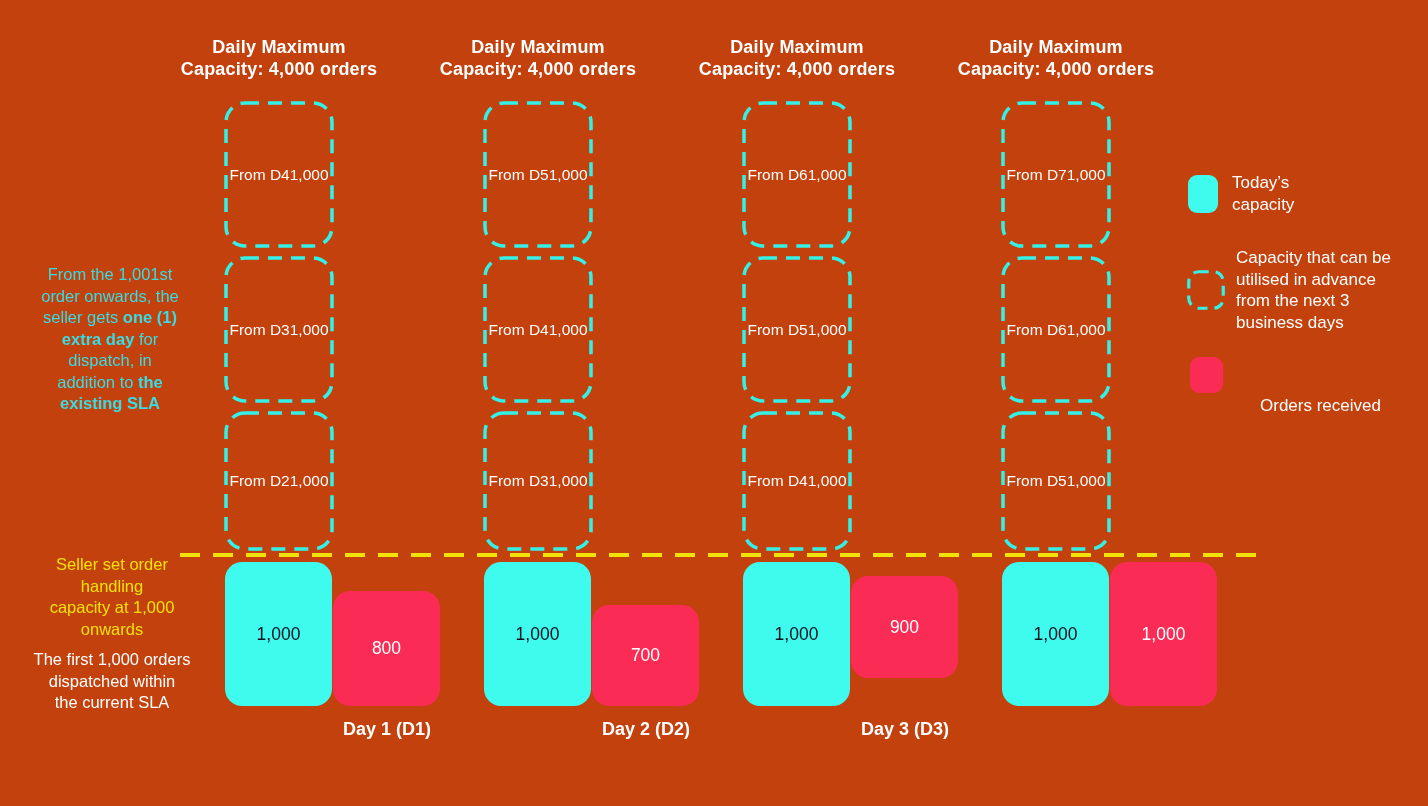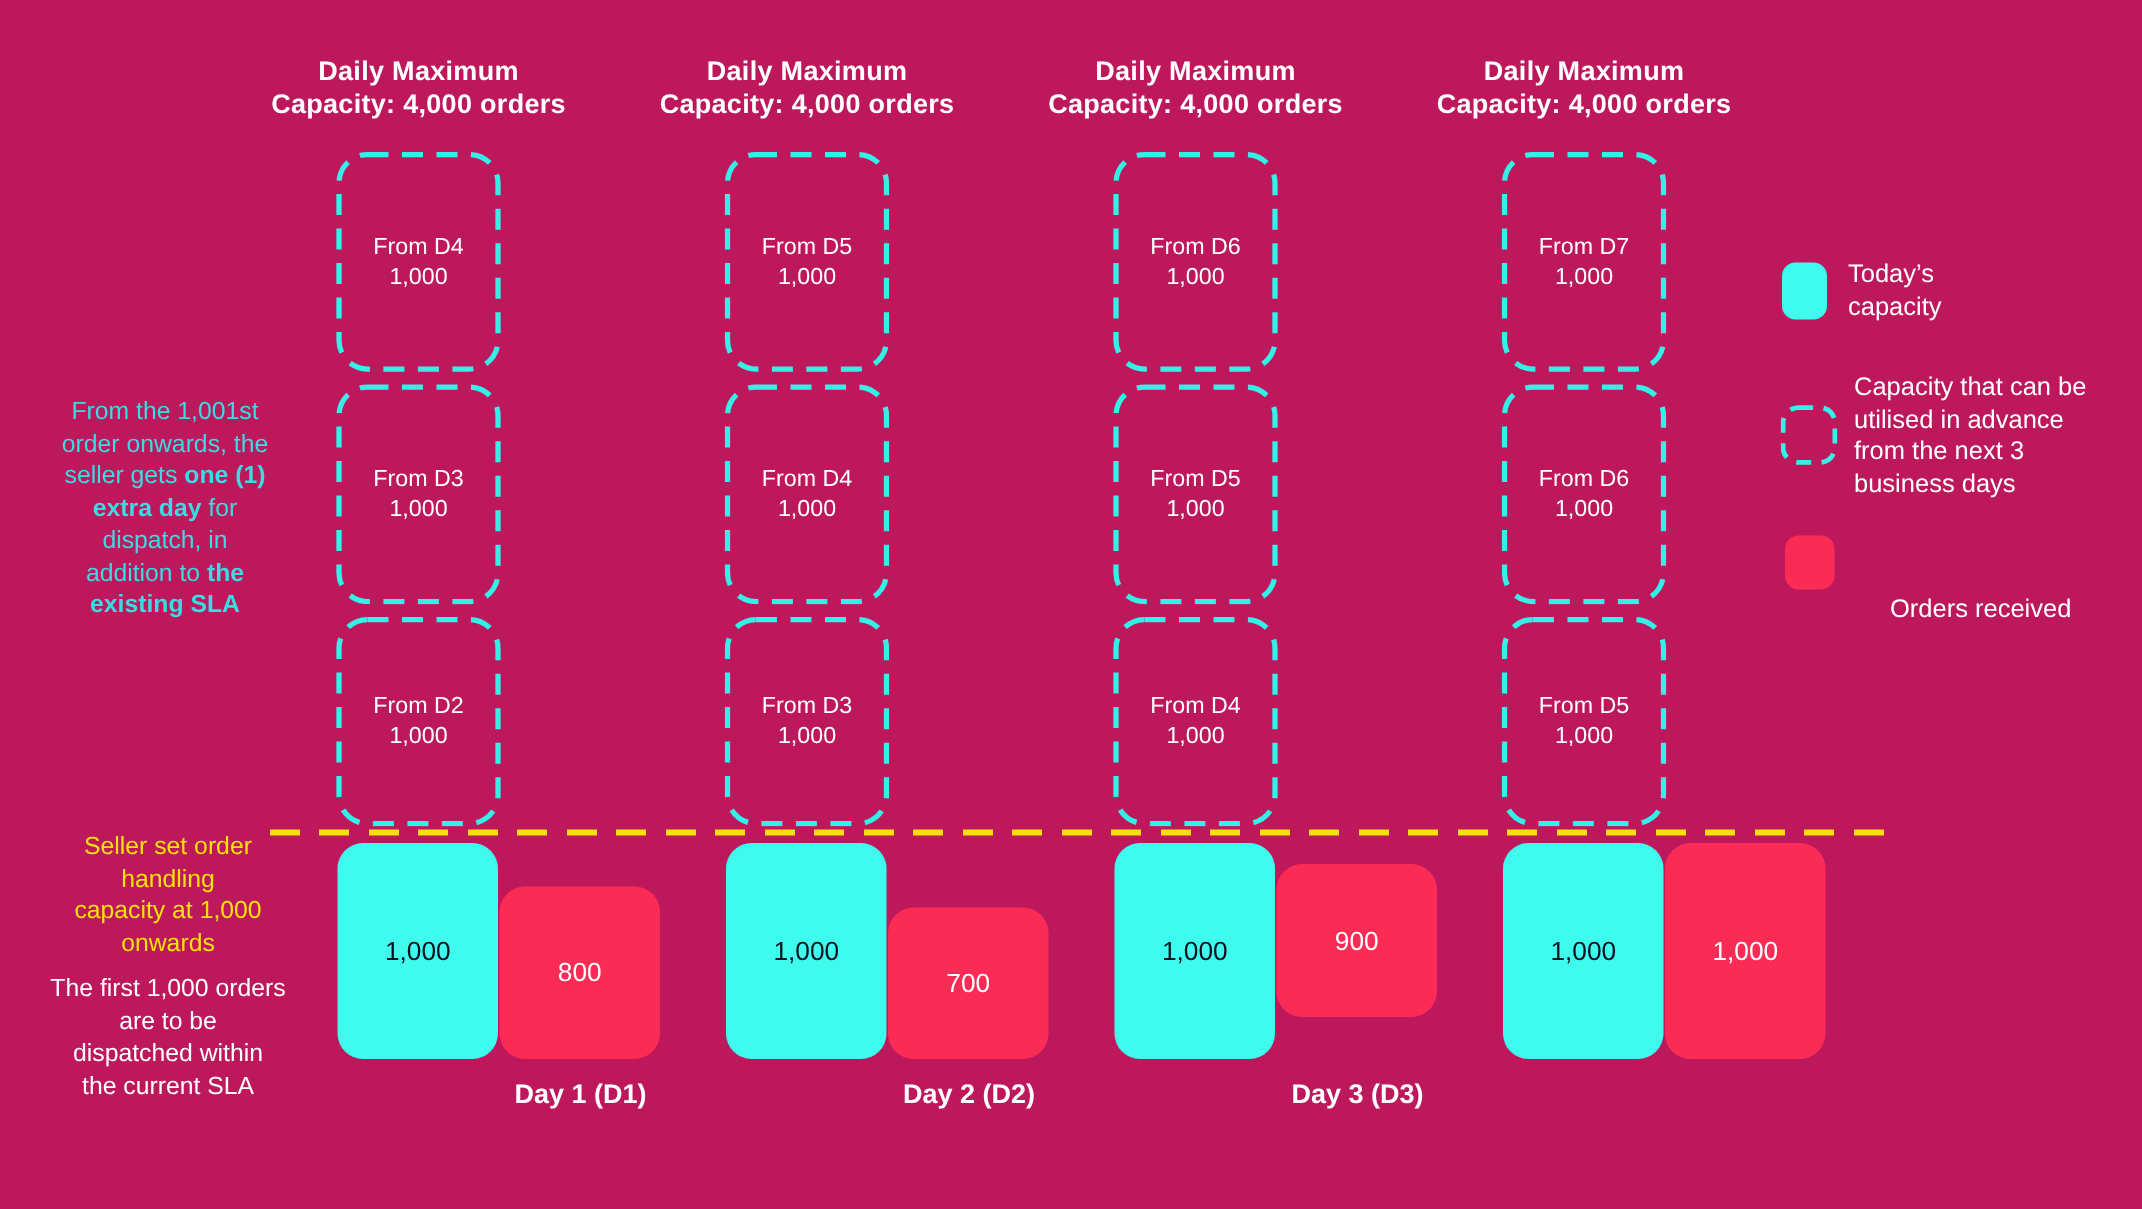--- a/index.html
+++ b/index.html
@@ -1,32 +1,32 @@
 <!DOCTYPE html>
 <html><head>
 <meta charset="utf-8">
 <style>
   html,body{margin:0;padding:0;background:#000;}
   #canvas{
-    position:relative;width:1428px;height:806px;background:#be185d;overflow:hidden;
+    position:relative;width:1428px;height:806px;background:#c2410c;overflow:hidden;
     font-family:"Liberation Sans",sans-serif;color:#fff;
   }
   .abs{position:absolute;}
   
   .hdr{
     position:absolute;top:36px;left:-75px;width:260px;text-align:center;
     font-weight:700;font-size:18px;line-height:22px;color:#fff;letter-spacing:.2px;
   }
   
   .col{position:absolute;top:0;width:220px;height:806px;}
   
   .slot{position:absolute;left:0;width:110px;}
   .slot svg{position:absolute;top:0;left:0;}
   .slot-txt{
-    position:absolute;inset:0;display:flex;flex-direction:column;
+    position:absolute;inset:0;display:flex;flex-direction:row;
     align-items:center;justify-content:center;text-align:center;
     font-size:15.5px;line-height:20px;color:#fff;
   }
   
   .todaybox{
     position:absolute;left:1px;top:562px;width:107px;height:144px;border-radius:17px;
     background:#3FFBEE;display:flex;align-items:center;justify-content:center;
     color:#0a1220;font-size:17.5px;
   }
   .ordersbox{
@@ -240,21 +240,20 @@
       <div><span class="b">existing SLA</span></div>
     </div>
   <div id="note-capacity" class="note">
       <div>Seller set order</div>
       <div>handling</div>
       <div>capacity at 1,000</div>
       <div>onwards</div>
     </div>
   <div id="note-sla" class="note">
       <div>The first 1,000 orders</div>
-      <div>are to be</div>
       <div>dispatched within</div>
       <div>the current SLA</div>
     </div>
 
   <div class="legend-swatch" style="left:1188px;top:175px;width:30px;height:38px;background:#3FFBEE;"></div>
   <div class="legend-text" style="left:1232px;top:172px;">
       <div>Today’s</div>
       <div>capacity</div>
     </div>
 

